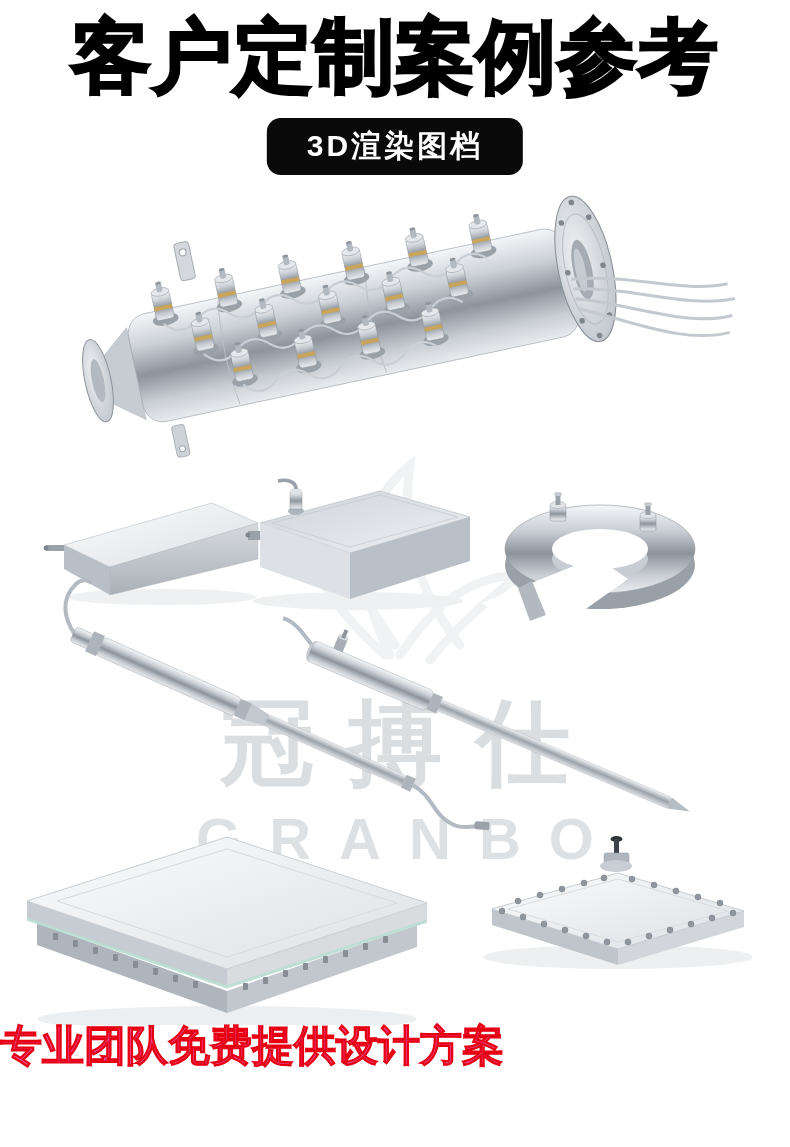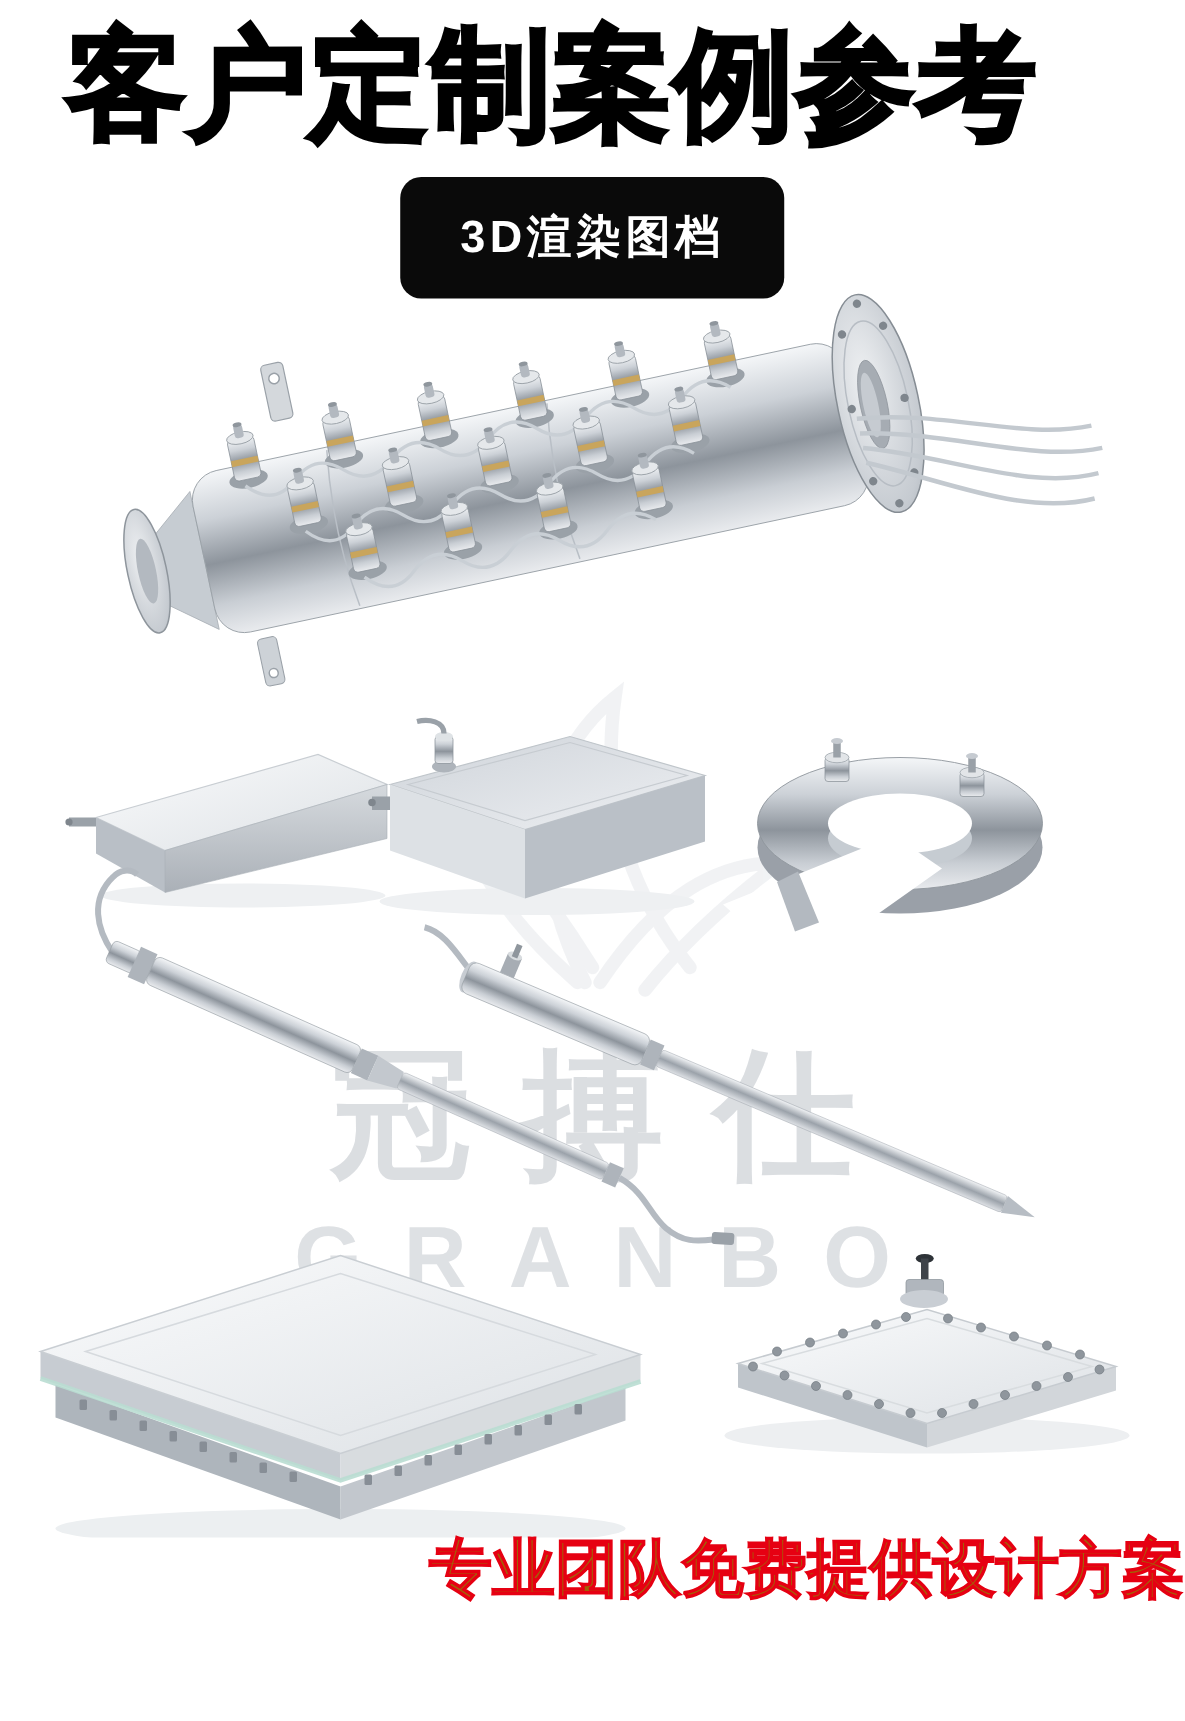--- a/index.html
+++ b/index.html
@@ -4,42 +4,41 @@
 <style>
   * { box-sizing: border-box; }
   html, body { margin: 0; padding: 0; }
   body {
     width: 790px; height: 1147px; position: relative;
     background: #ffffff; overflow: hidden;
     font-family: "Liberation Sans", sans-serif;
   }
   .title {
     position: absolute; top: 4px; left: 0; width: 100%;
-    font-size: 80px; font-weight: bold;
+    text-align: center; font-size: 80px; font-weight: bold;
     color: #000; letter-spacing: 1px; -webkit-text-stroke: 2.5px #000;
     white-space: nowrap;
-    padding-left: 44px;
   }
   .badge {
     position: absolute; top: 118px; left: 50%; transform: translateX(-50%);
     background: #0a0a0a; color: #fff; font-size: 30px; font-weight: bold;
-    padding: 20px 40px; border-radius: 14px; letter-spacing: 3px;
+    padding: 8px 40px; border-radius: 14px; letter-spacing: 3px;
     white-space: nowrap;
   }
   .stage { position: absolute; top: 175px; left: 0; width: 790px; height: 850px; }
   .watermark-cn, .watermark-en {
     position: absolute; left: 0; width: 100%; text-align: center;
     color: #bfc4ca; font-weight: bold; z-index: 0; white-space: nowrap;
   }
   .watermark-cn { top: 505px; font-size: 94px; letter-spacing: 34px; text-indent: 34px; opacity: .55; }
   .watermark-en { top: 630px; font-size: 58px; letter-spacing: 28px; text-indent: 28px; opacity: .5; }
   .stage-svg { position: absolute; top: 0; left: 0; z-index: 1; }
   .footer {
     position: absolute; top: 1022px; left: 0; width: 100%;
-    text-align: right; color: #a16207; font-weight: bold; line-height: 1.16;
+    text-align: left; color: #ec4899; font-weight: bold; line-height: 1.16;
     z-index: 2;
   }
   .footer-l1, .footer-l2 { font-size: 42px; -webkit-text-stroke: 1px #e60012; white-space: nowrap; }
 </style>
 </head>
 <body>
 
 <div class="title">客户定制案例参考</div>
 <div class="badge">3D渲染图档</div>
 

